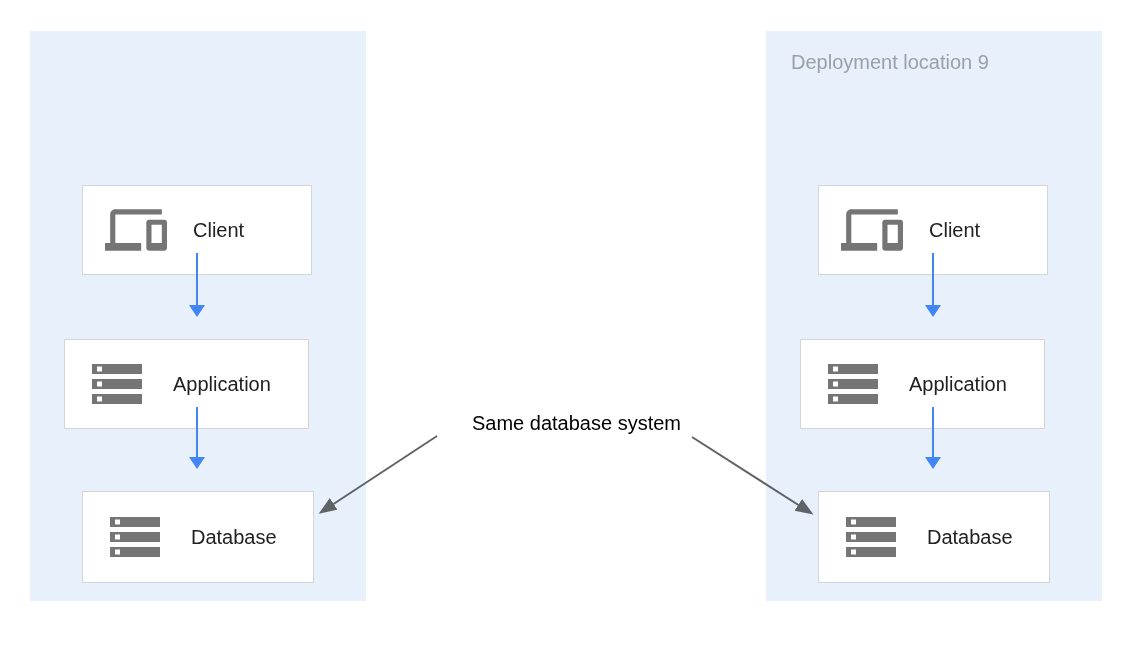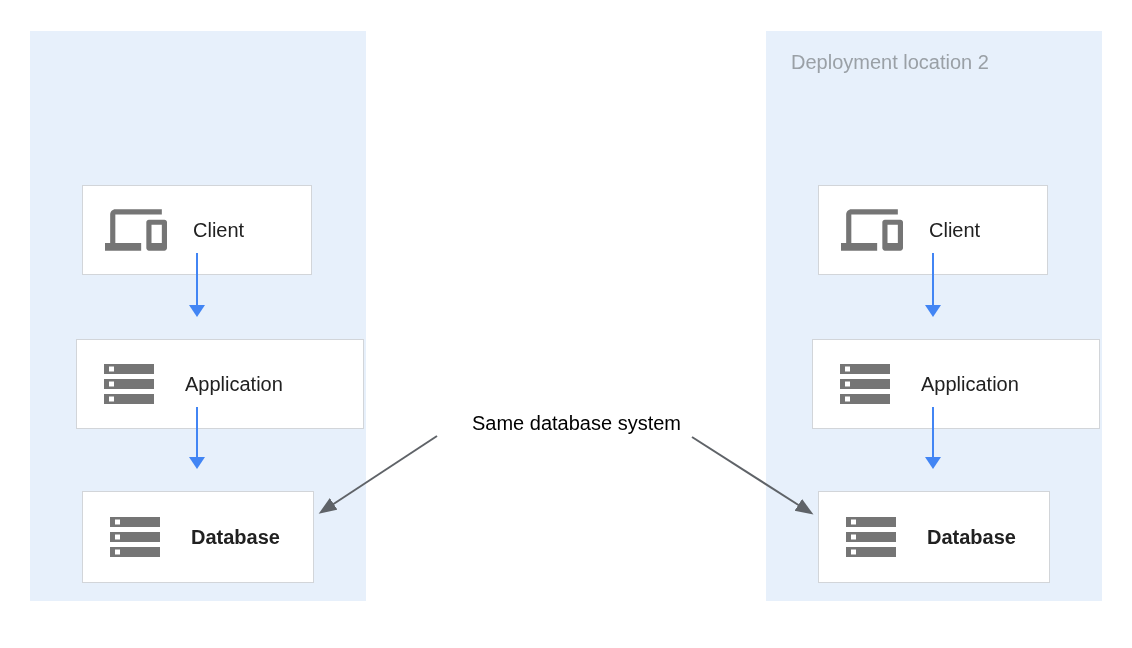--- a/index.html
+++ b/index.html
@@ -39,22 +39,22 @@
     position:absolute;
     background:#ffffff;
     border:1px solid var(--box-border);
     box-sizing:border-box;
     display:flex;
     align-items:center;
     padding-left:22px;
     margin-top:22px;
   }
   .node-client{left:52px;top:132px;width:230px;height:90px;}
-  .node-app{left:46px;top:286px;width:288px;height:90px;}
-  .node-db{left:52px;top:438px;width:232px;height:92px;font-weight:bold;}
+  .node-app{left:34px;top:286px;width:245px;height:90px;}
+  .node-db{left:52px;top:438px;width:232px;height:92px;}
   .node .icon{flex:0 0 auto;display:flex;align-items:center;}
   .node .icon svg{fill:var(--icon-gray);}
   .node-label{
     margin-left:26px;
     font-size:20px;
     color:var(--node-label);
     white-space:nowrap;
   }
   .flow-line{
     position:absolute;
@@ -124,21 +124,21 @@
       <span class="icon">
         <svg width="60" height="60" viewBox="0 0 24 24">
             <path d="M2 20h20v-4H2v4zm2-3h2v2H4v-2zM2 4v4h20V4H2zm4 3H4V5h2v2zm-4 7h20v-4H2v4zm2-3h2v2H4v-2z"></path>
           </svg>
       </span>
       <span class="node-label">Database</span>
     </div>
   </div>
 
   <div class="panel right">
-    <div class="panel-title">Deployment location 2</div>
+    <div class="panel-title">Deployment location 9</div>
 
     <div class="node node-client">
       <span class="icon">
         <svg width="62" height="62" viewBox="0 0 24 24">
             <path d="M4 6h18V4H4c-1.1 0-2 .9-2 2v11H0v3h14v-3H4V6zm19 2h-6c-.55 0-1 .45-1 1v10c0 .55.45 1 1 1h6c.55 0 1-.45 1-1V9c0-.55-.45-1-1-1zm-1 9h-4v-7h4v7z"></path>
           </svg>
       </span>
       <span class="node-label">Client</span>
     </div>
 

